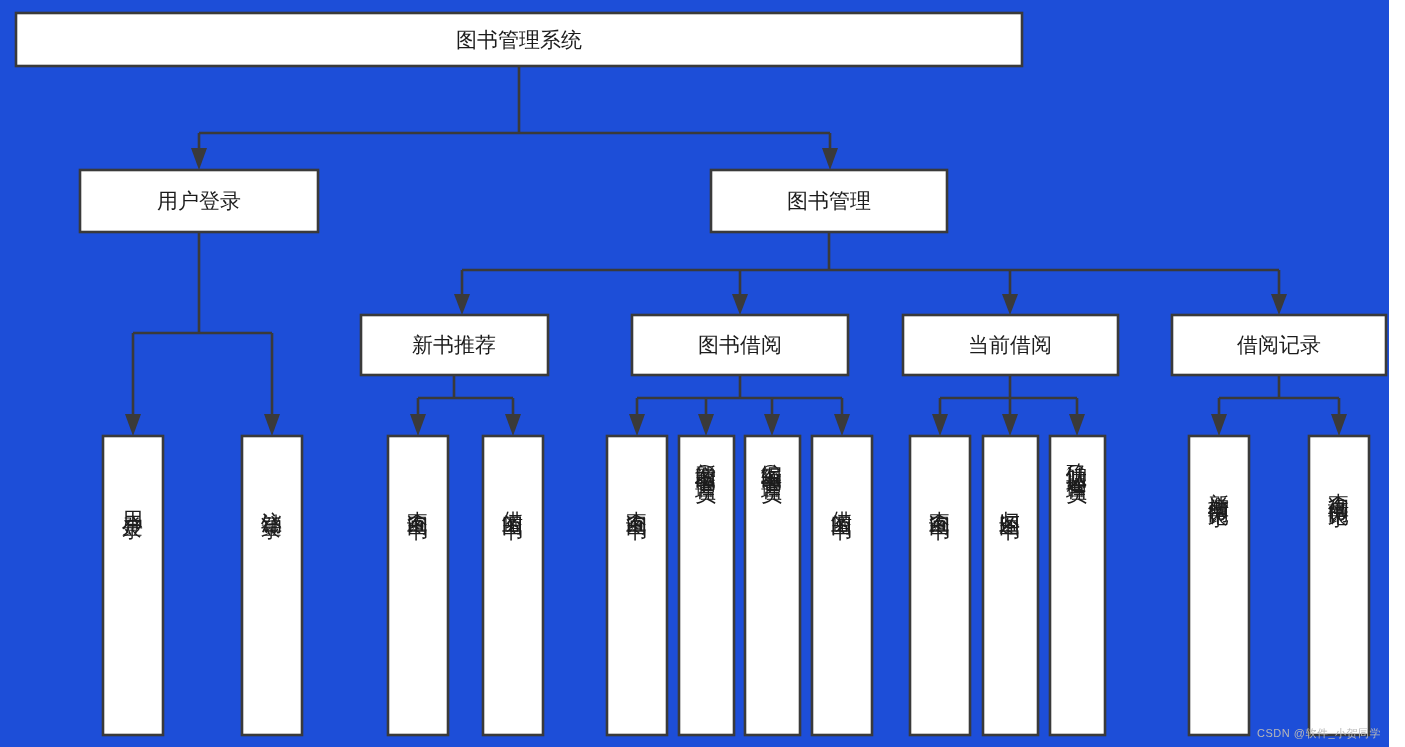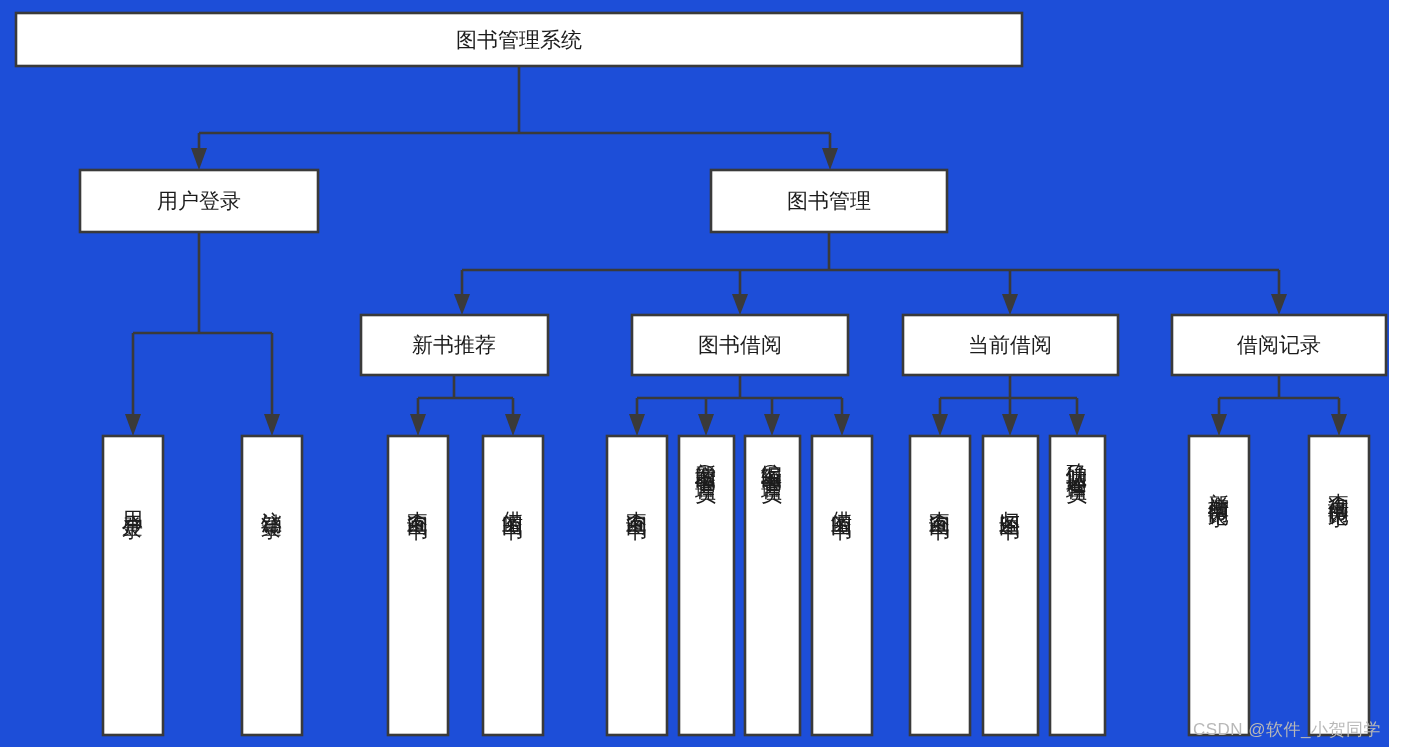--- a/index.html
+++ b/index.html
@@ -59,21 +59,21 @@
     writing-mode: vertical-rl;
     text-orientation: upright;
     letter-spacing: 3px;
     white-space: pre;
   }
   .watermark-text {
     position: absolute;
     right: 8px;
     bottom: 6px;
     font-family: "Liberation Sans", "DejaVu Sans", sans-serif;
-    font-size: 17px;
+    font-size: 11px;
     color: #b8b8b8;
     letter-spacing: 0.5px;
     pointer-events: none;
     user-select: none;
   }
 </style>
 </head>
 <body>
 
 <div id="diagram-root">

